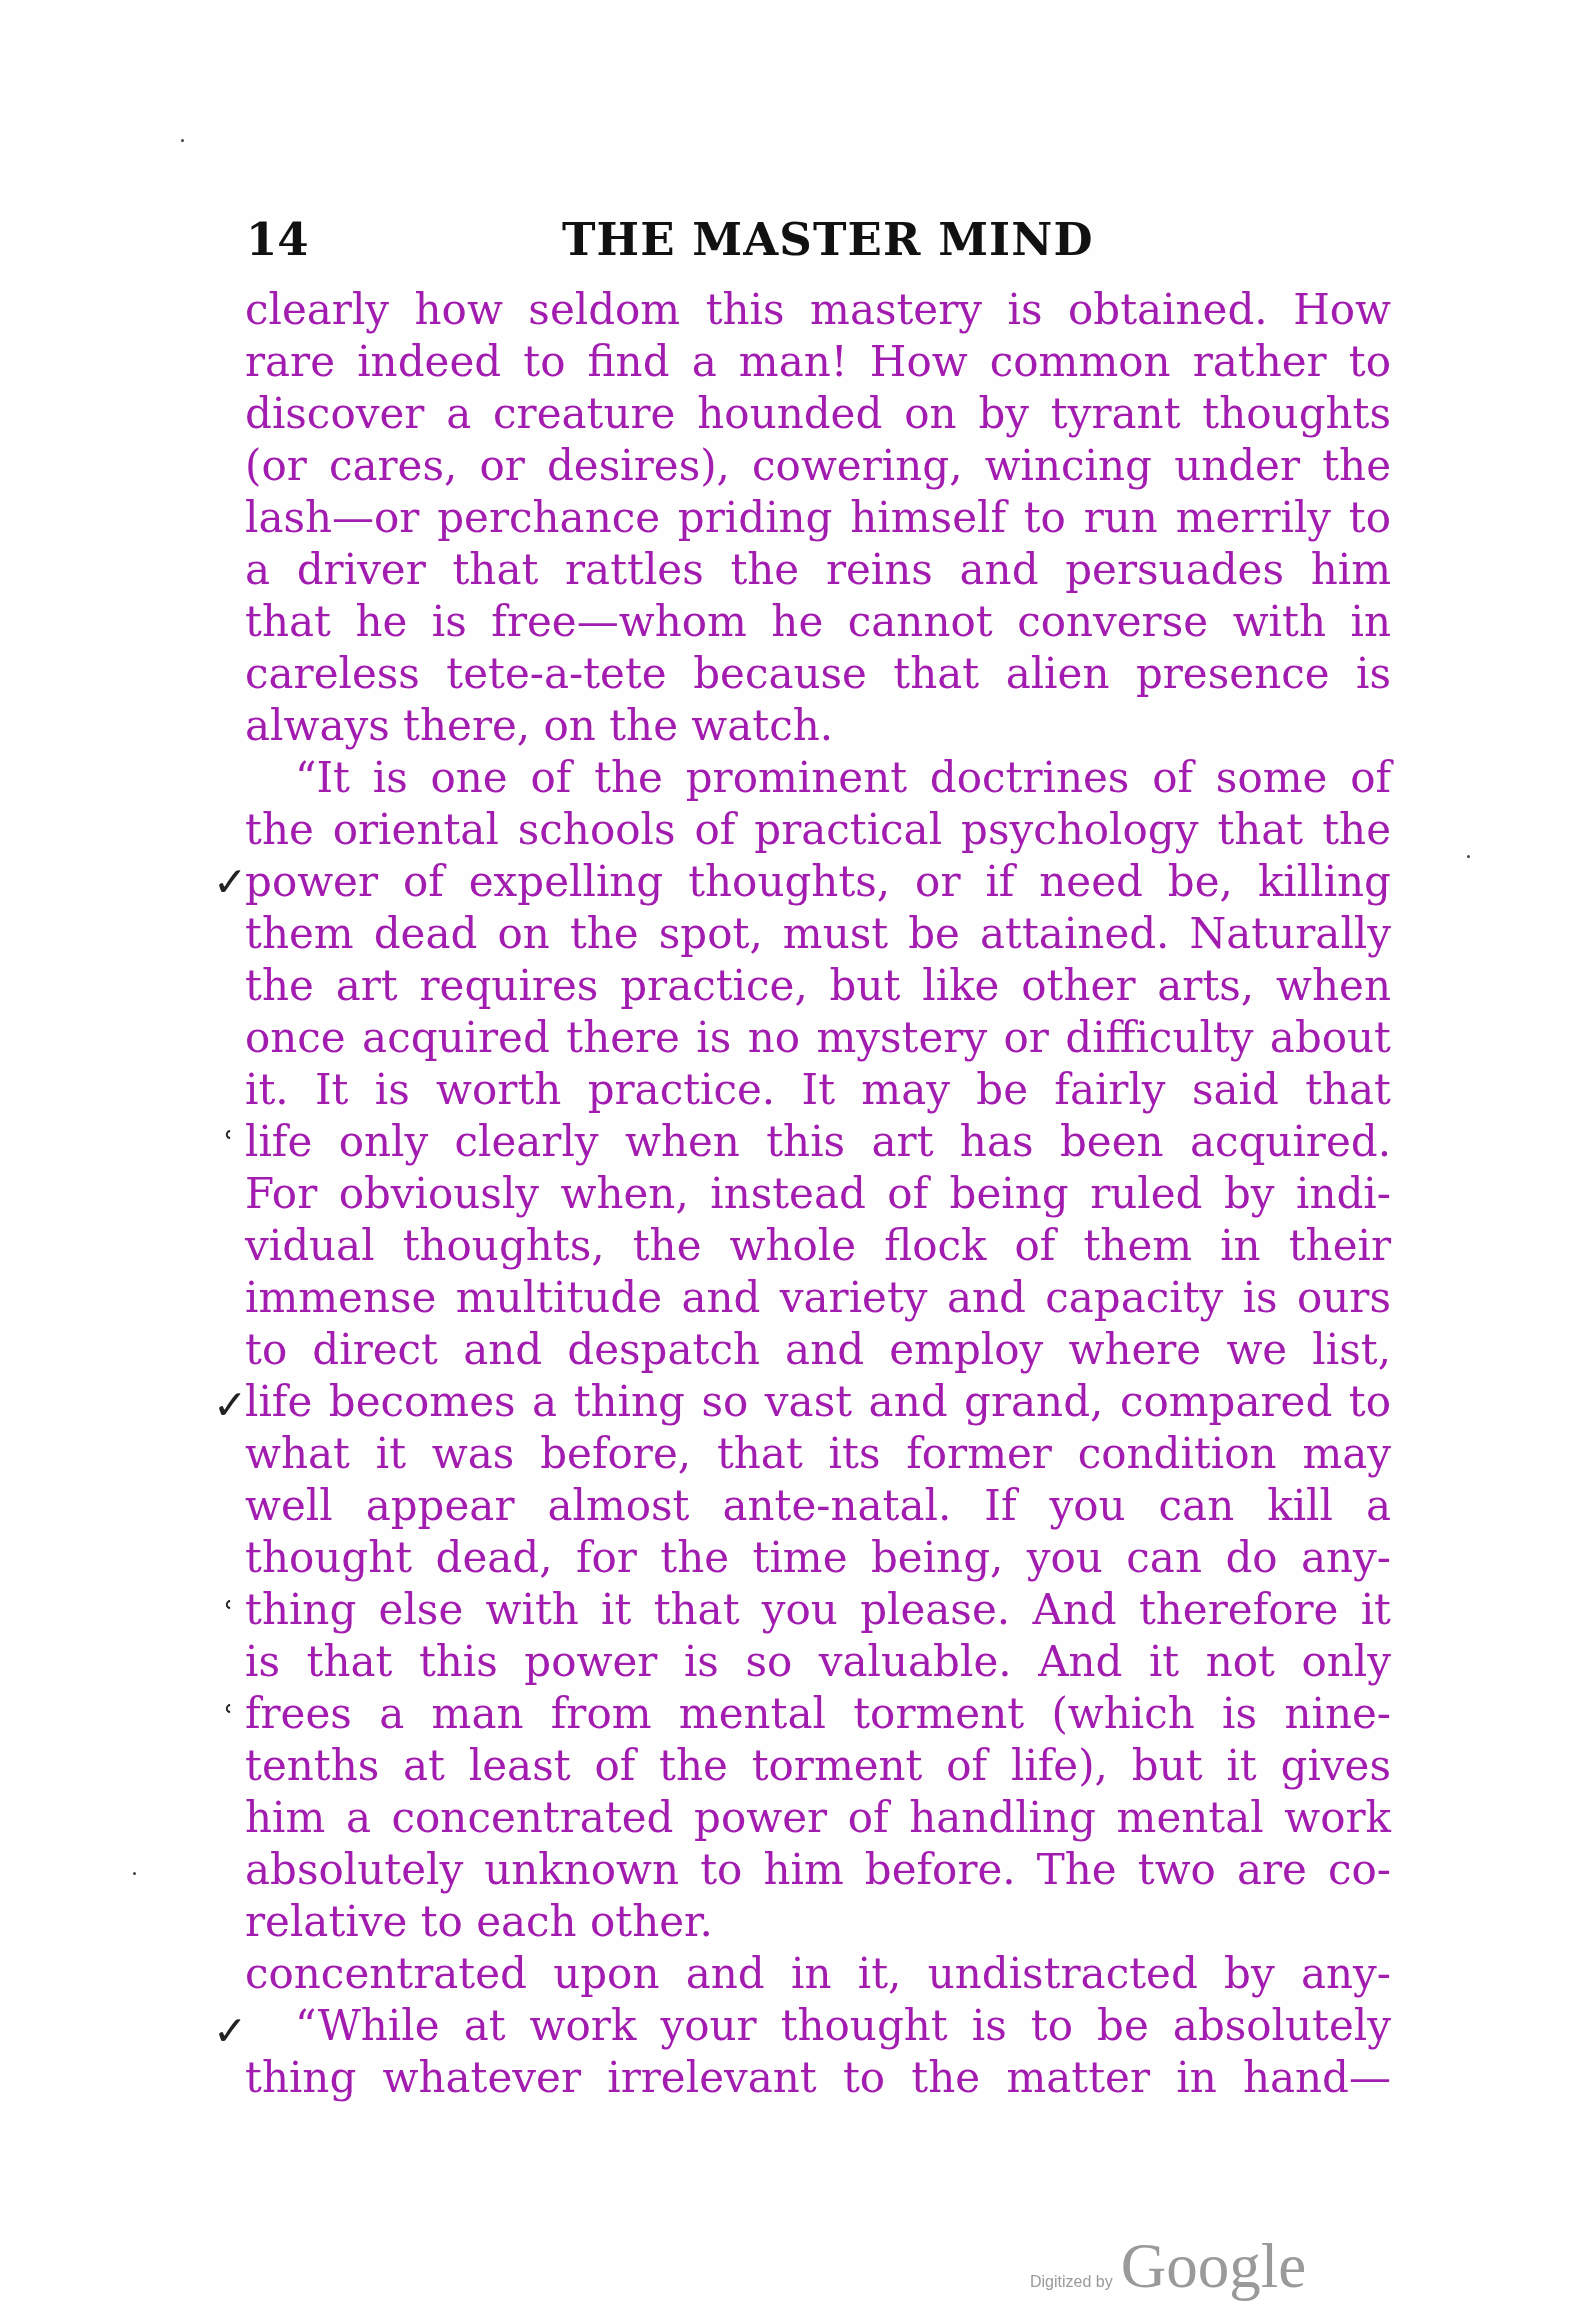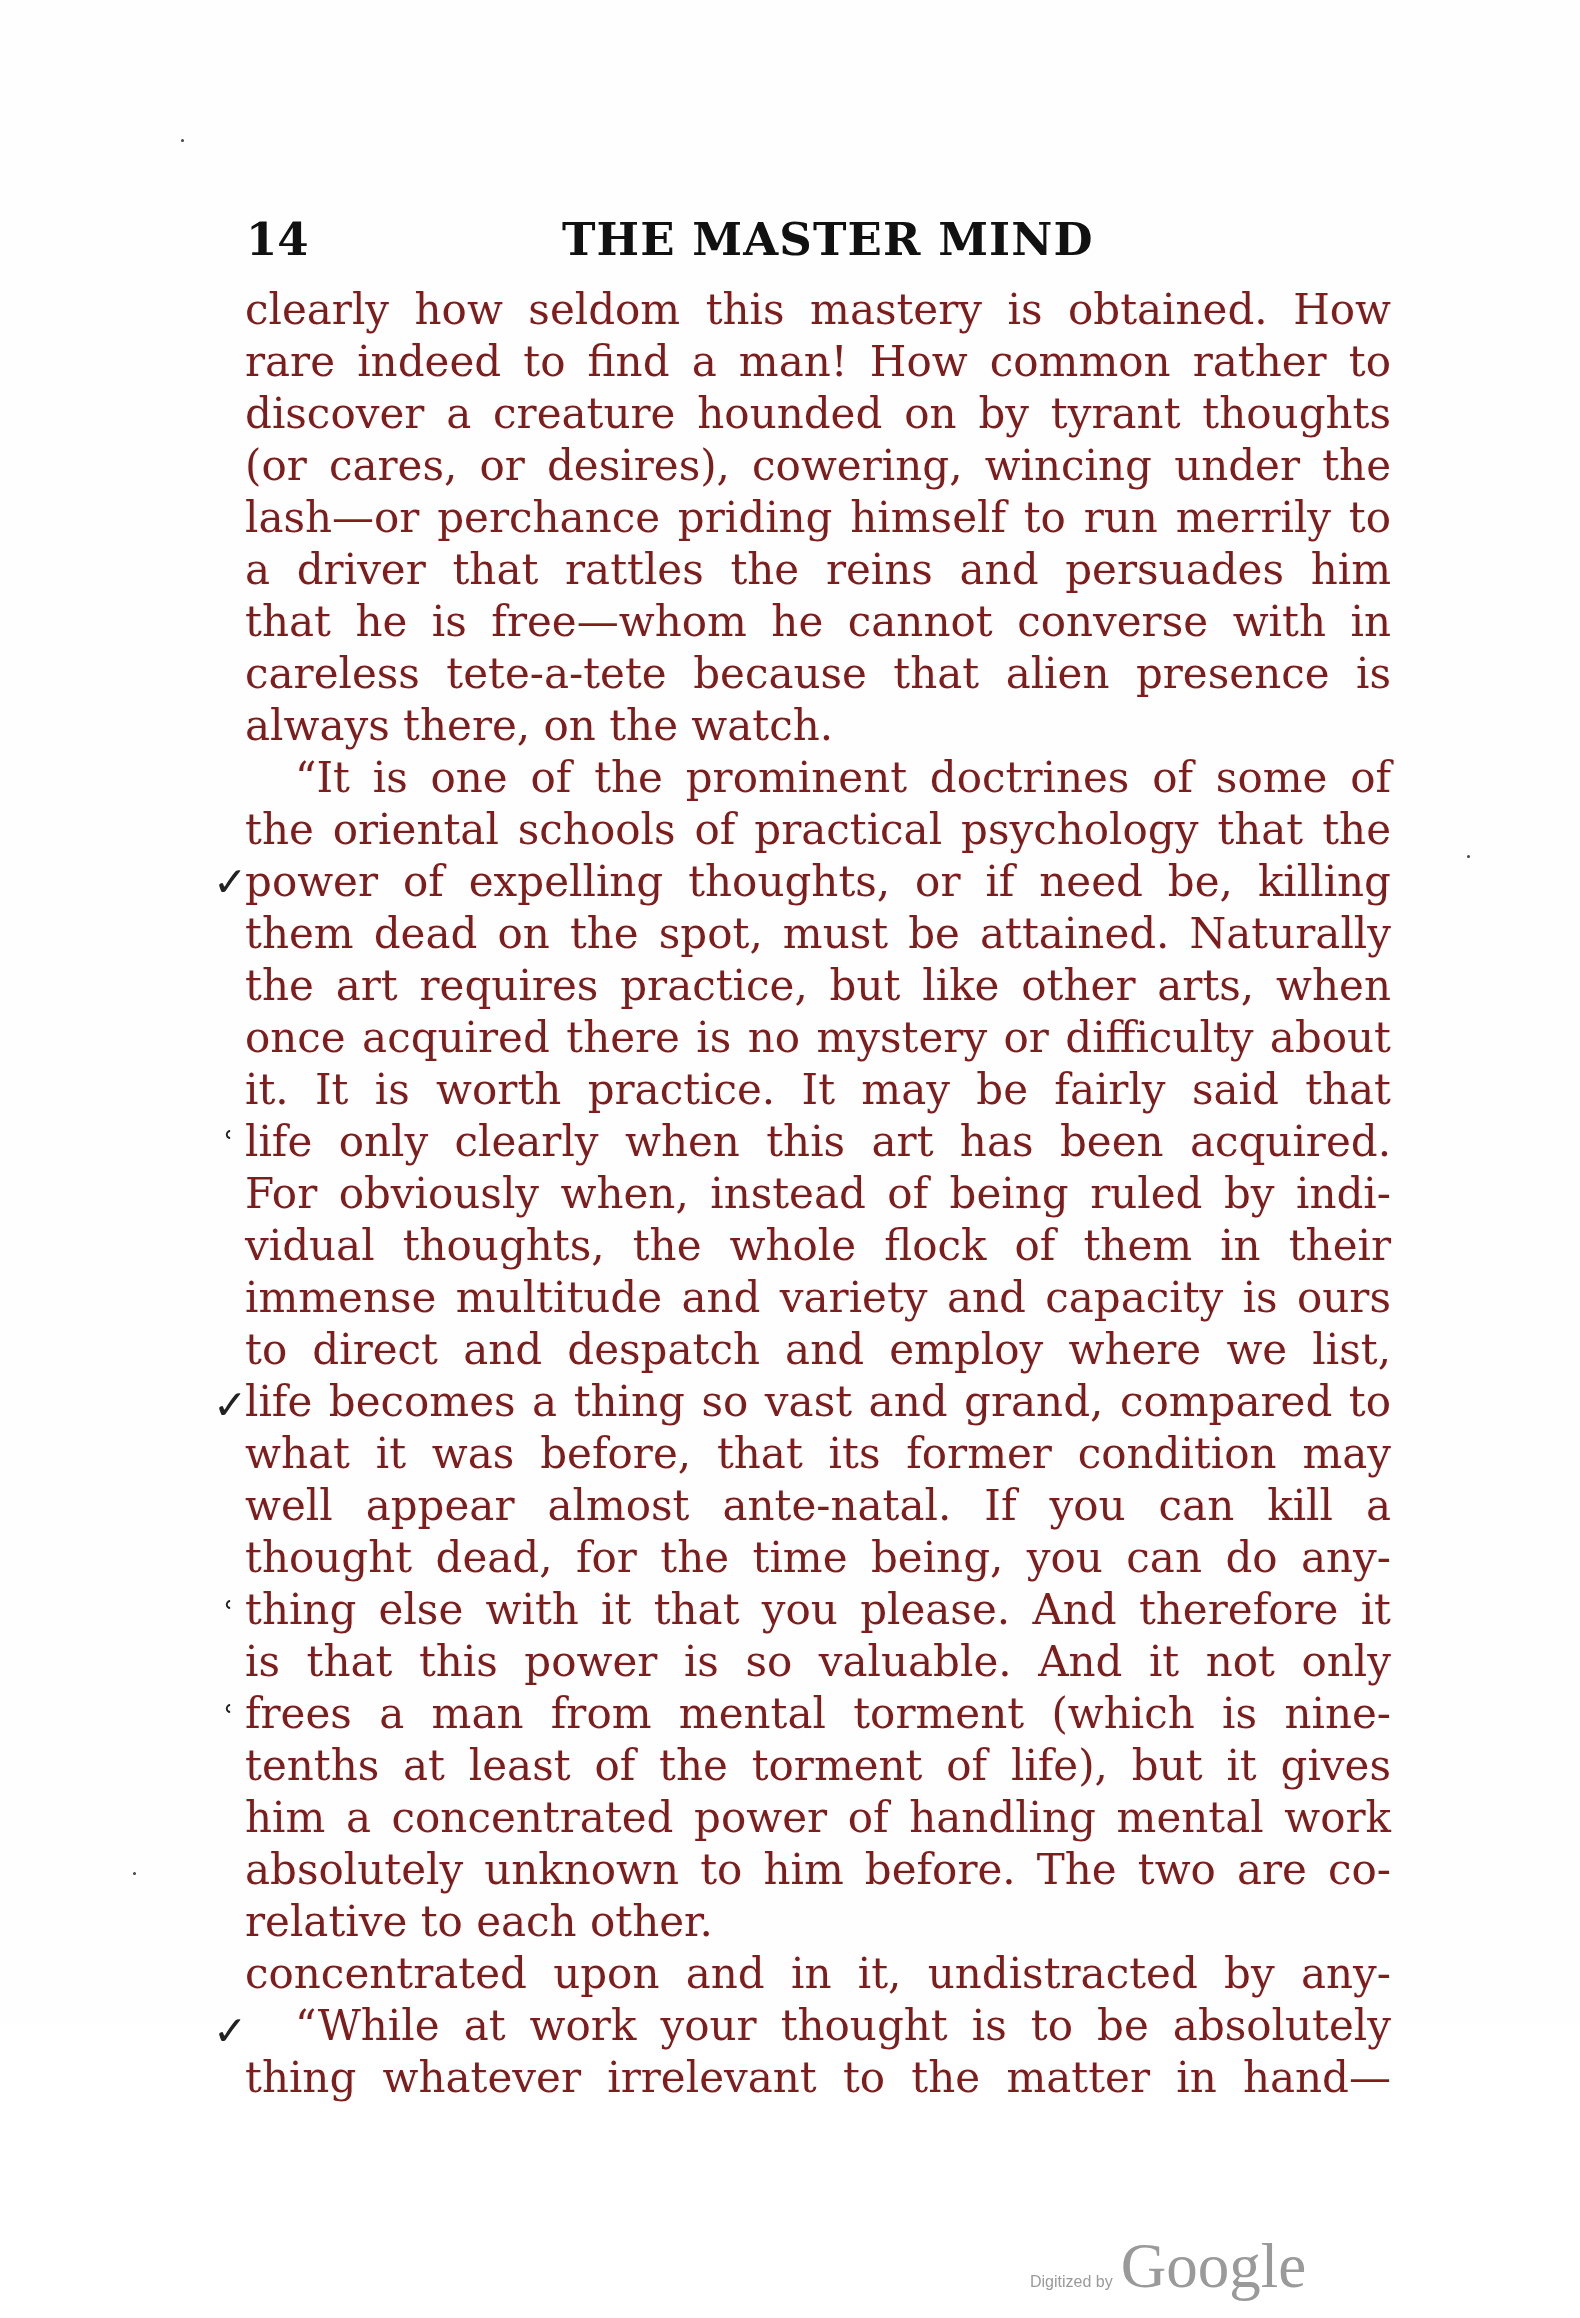--- a/index.html
+++ b/index.html
@@ -1,21 +1,21 @@
 <!DOCTYPE html>
 <html style="font-size:8.4px"><head>
 <meta charset="utf-8">
 <style>
   html, body { margin: 0; padding: 0; background: #ffffff; }
   body { width: 1580px; height: 2319px; position: relative; overflow: hidden; }
   .page { position: absolute; left: 0; top: 0; width: 1580px; height: 2023px; background: #fefefe; }
   .hdr-num { position: absolute; left: 246px; top: 213px; font-family: "DejaVu Serif", serif; font-weight: bold; font-size: 45px; color: #111; }
   .hdr-title { position: absolute; left: 562px; top: 213px; font-family: "DejaVu Serif", serif; font-weight: bold; font-size: 45px; color: #111; letter-spacing: 1.1px; }
   .body { position: absolute; left: 245px; top: 284px; width: 1146px; }
-  .line { font-family: "DejaVu Serif", serif; font-size: 42px; line-height: 52px; height: 52px; color: #7f1d1d; white-space: nowrap; text-align: justify; text-align-last: justify; }
+  .line { font-family: "DejaVu Serif", serif; font-size: 42px; line-height: 52px; height: 52px; color: #a21caf; white-space: nowrap; text-align: justify; text-align-last: justify; }
   .line.last { text-align-last: left; }
   .line.indent { padding-left: 50px; }
   .mark { position: absolute; font-family: "DejaVu Sans", sans-serif; color: #222; }
   .dot { position: absolute; width: 3.2px; height: 3.2px; background: #444; border-radius: 50%; }
   .footer { position: absolute; left: 1030px; top: 2230px; color: #9a9a9a; white-space: nowrap; }
   .footer .dig { font-family: "Liberation Sans", sans-serif; font-size: 16px; }
   .footer .goo { font-family: "Liberation Serif", serif; font-size: 63px; margin-left: 8px; }
 </style>
 </head>
 <body>

